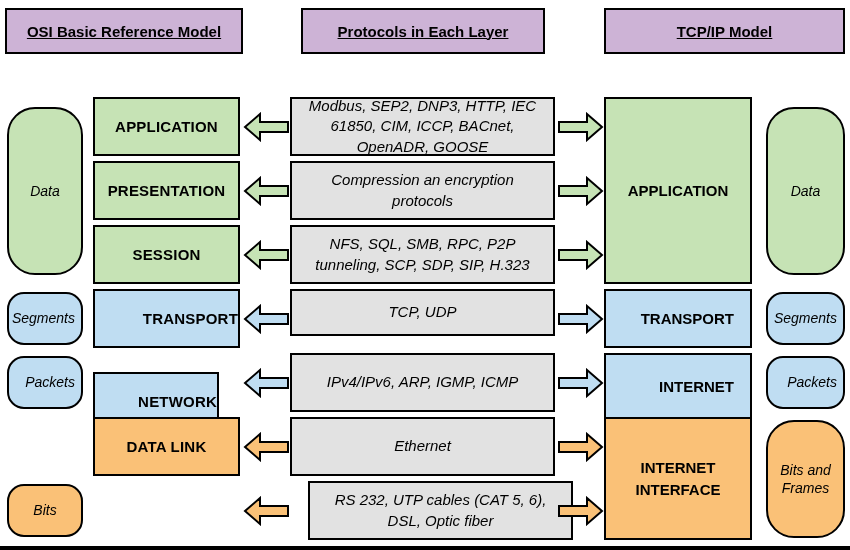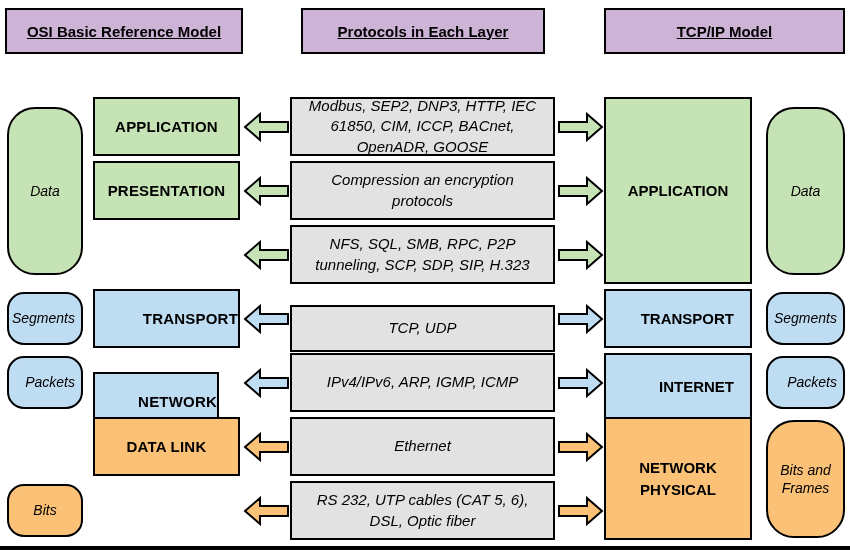--- a/index.html
+++ b/index.html
@@ -63,20 +63,23 @@
   <div class="abs unit small c-orange" style="left:7px; top:484px; width:76px; height:53px;">
     <span>Bits</span>
   </div>
 
   <div class="abs box layer c-green" style="left:93px; top:97px;  width:147px; height:59px;">
     <span>APPLICATION</span>
   </div>
   <div class="abs box layer c-green" style="left:93px; top:161px; width:147px; height:59px;">
     <span>PRESENTATION</span>
   </div>
+  <div class="abs box layer c-green" style="left:93px; top:225px; width:147px; height:59px;">
+    <span>SESSION</span>
+  </div>
   <div class="abs box layer c-blue" style="left:93px; top:289px; width:147px; height:59px;">
     <span>TRANSPORT</span>
   </div>
   <div class="abs box layer c-blue" style="left:93px; top:372px; width:126px; height:59px;">
     <span>NETWORK</span>
   </div>
   <div class="abs box layer c-orange" style="left:93px; top:417px; width:147px; height:59px;">
     <span>DATA LINK</span>
   </div>
 
@@ -118,30 +121,30 @@
 
   <div class="abs box protocol" style="left:290px; top:97px;  width:265px; height:59px;">
     <span>Modbus, SEP2, DNP3, HTTP, IEC 61850, CIM, ICCP, BACnet, OpenADR, GOOSE</span>
   </div>
   <div class="abs box protocol" style="left:290px; top:161px; width:265px; height:59px;">
     <span>Compression an encryption protocols</span>
   </div>
   <div class="abs box protocol" style="left:290px; top:225px; width:265px; height:59px;">
     <span>NFS, SQL, SMB, RPC, P2P tunneling, SCP, SDP, SIP, H.323</span>
   </div>
-  <div class="abs box protocol" style="left:290px; top:289px; width:265px; height:47px;margin-top:16px;">
+  <div class="abs box protocol" style="left:290px; top:289px; width:265px; height:47px;">
     <span>TCP, UDP</span>
   </div>
   <div class="abs box protocol" style="left:290px; top:353px; width:265px; height:59px;text-align:right;">
     <span>IPv4/IPv6, ARP, IGMP, ICMP</span>
   </div>
   <div class="abs box protocol" style="left:290px; top:417px; width:265px; height:59px;">
     <span>Ethernet</span>
   </div>
-  <div class="abs box protocol" style="left:290px; top:481px; width:265px; height:59px;">
+  <div class="abs box protocol" style="left:308px; top:481px; width:265px; height:59px;">
     <span>RS 232, UTP cables (CAT 5, 6), DSL, Optic fiber</span>
   </div>
 
   <div class="abs arrow c-green" style="left:557px; top:112px;">
     <svg viewBox="0 0 47 30" width="47" height="30">
         <polygon points="2,10 30,10 30,2 45,15 30,28 30,20 2,20"></polygon>
       </svg>
   </div>
   <div class="abs arrow c-green" style="left:557px; top:176px;">
     <svg viewBox="0 0 47 30" width="47" height="30">
@@ -177,21 +180,21 @@
   <div class="abs box tcp c-green" style="left:604px; top:97px;  width:148px; height:187px;">
     <span class="tcp-label">APPLICATION</span>
   </div>
   <div class="abs box tcp c-blue" style="left:604px; top:289px; width:148px; height:59px;">
     <span class="tcp-label">TRANSPORT</span>
   </div>
   <div class="abs box tcp c-blue" style="left:604px; top:353px; width:148px; height:68px;">
     <span class="tcp-label">INTERNET</span>
   </div>
   <div class="abs box tcp c-orange" style="left:604px; top:417px; width:148px; height:123px;">
-    <span class="tcp-label">NETWORK PHYSICAL</span>
+    <span class="tcp-label">INTERNET INTERFACE</span>
   </div>
 
   <div class="abs unit tall c-green" style="left:766px; top:107px; width:79px; height:168px;">
     <span>Data</span>
   </div>
   <div class="abs unit small c-blue" style="left:766px; top:292px; width:79px; height:53px;">
     <span>Segments</span>
   </div>
   <div class="abs unit small c-blue" style="left:766px; top:356px; width:79px; height:53px;">
     <span>Packets</span>

